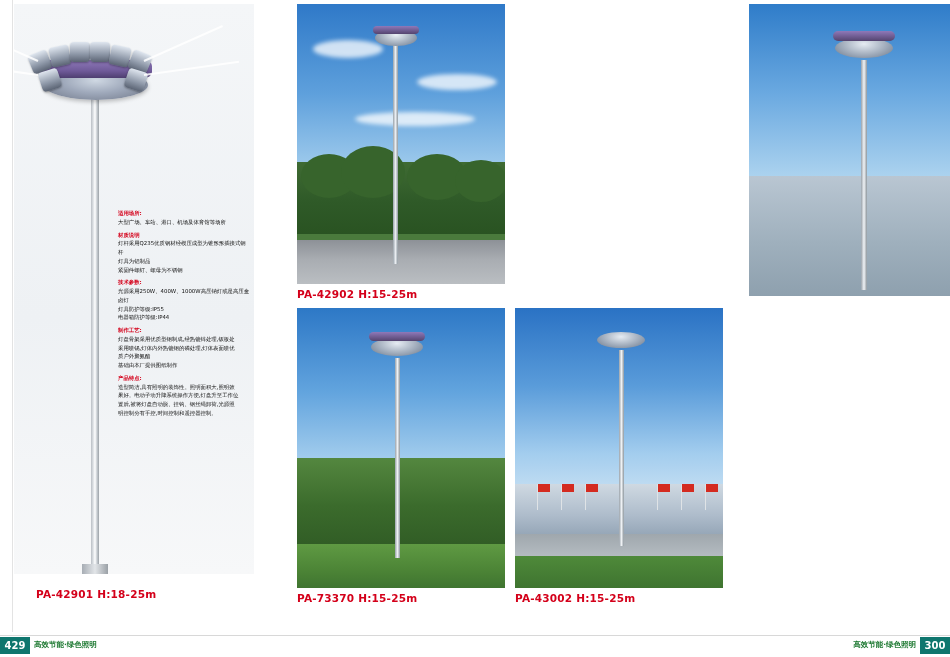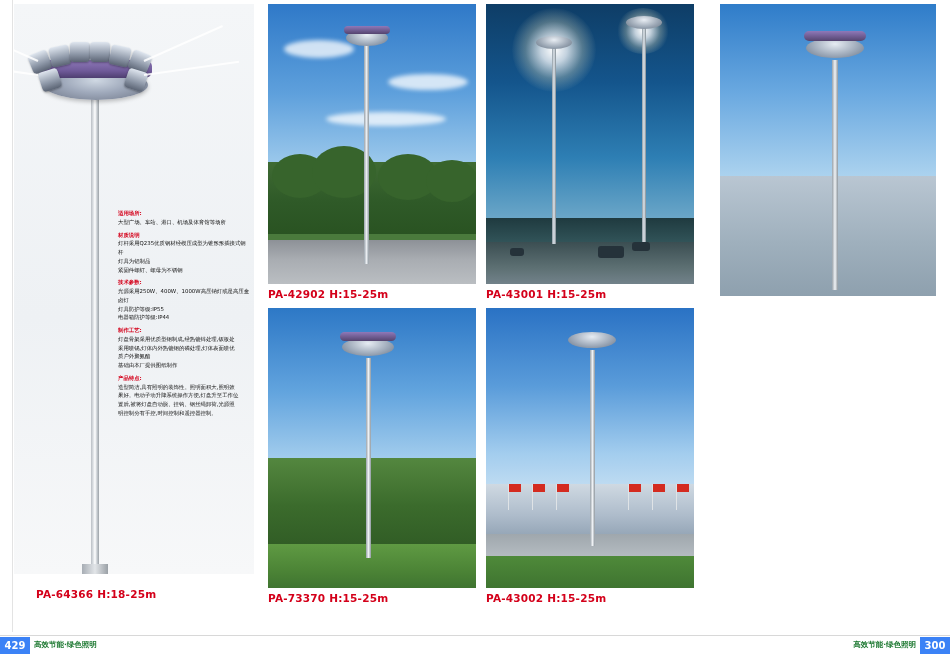--- a/index.html
+++ b/index.html
@@ -74,21 +74,21 @@
   .specs .h{color:#d4001a;font-weight:bold;display:block;margin-top:4px;}
   .specs .h:first-child{margin-top:0;}
   .specs p{margin:0;}
 
   .hero-cap{
     position:absolute;left:22px;top:584px;
     color:#d4001a;font-weight:bold;font-size:10.5px;letter-spacing:.2px;
   }
 
   
-  .cell{position:absolute;}
+  .cell{position:absolute;margin-left:29px;}
   .photo{position:absolute;left:0;top:0;overflow:hidden;}
   .cap{
     position:absolute;color:#d4001a;font-weight:bold;font-size:10.5px;
     letter-spacing:.2px;white-space:nowrap;
   }
 
   
   .sky{position:absolute;left:0;top:0;width:100%;height:100%;}
 
   
@@ -171,21 +171,21 @@
   .cF .green{position:absolute;left:0;top:212px;width:100%;height:26px;
     background:linear-gradient(180deg,#4a8a3c,#3a6f2e);}
   .cF .poleF{position:absolute;left:110px;top:92px;width:5px;height:168px;
     background:linear-gradient(90deg,#98a1a9,#eef1f4,#8d969d);}
   .cF .headF{position:absolute;left:90px;top:78px;width:46px;height:16px;border-radius:50%;
     background:radial-gradient(ellipse at 50% 30%,#e6ecf3,#9aa6b6 60%,#6c7787);}
 
   
   .footer{position:absolute;left:0;bottom:0;width:950px;height:22px;}
   .fnum{
-    position:absolute;top:2px;width:30px;height:17px;background:#3b82f6;color:#fff;
+    position:absolute;top:2px;width:30px;height:17px;background:#0f766e;color:#fff;
     font-size:10px;font-weight:bold;display:flex;align-items:center;justify-content:center;
   }
   .fnum.l{left:0;}
   .fnum.r{right:0;}
   .ftext{
     position:absolute;top:5px;font-size:7.5px;color:#1f7a33;font-weight:bold;
   }
   .ftext.l{left:34px;}
   .ftext.r{right:34px;}
   .frule{position:absolute;left:0;top:0;width:950px;height:1px;background:#d8d8d8;}
@@ -239,21 +239,21 @@
       <p>质户外聚氨酯</p>
       <p>基础由本厂提供图纸制作</p>
 
       <span class="h">产品特点:</span>
       <p>造型简洁,具有照明的装饰性。照明面积大,照明效</p>
       <p>果好。电动子动升降系统操作方便,灯盘升至工作位</p>
       <p>置后,被将灯盘自动脱、挂钩、钢丝绳卸荷,光源照</p>
       <p>明控制分有手控,时间控制和遥控器控制。</p>
     </div>
 
-    <div class="hero-cap">PA-64366 H:18-25m</div>
+    <div class="hero-cap">PA-42901 H:18-25m</div>
   </div>
 
   <div class="cell cA" style="left:268px;top:4px;width:208px;height:300px;">
     <div class="photo" style="width:208px;height:280px;">
       <div class="sky"></div>
       <div class="cloud" style="left:16px;top:36px;width:70px;height:18px;"></div>
       <div class="cloud" style="left:120px;top:70px;width:80px;height:16px;"></div>
       <div class="cloud" style="left:58px;top:108px;width:120px;height:14px;"></div>
       <div class="trees"></div>
       <div class="treetop" style="left:4px;top:150px;width:56px;height:44px;"></div>
@@ -262,37 +262,20 @@
       <div class="treetop" style="left:158px;top:156px;width:52px;height:42px;"></div>
       <div class="kerb"></div>
       <div class="road"></div>
       <div class="pole2"></div>
       <div class="head2"></div>
       <div class="band2"></div>
     </div>
     <div class="cap" style="left:0;top:284px;">PA-42902 H:15-25m</div>
   </div>
 
-  <div class="cell cB" style="left:486px;top:4px;width:208px;height:300px;">
-    <div class="photo" style="width:208px;height:280px;">
-      <div class="sky"></div>
-      <div class="glow" style="left:26px;top:4px;width:84px;height:84px;"></div>
-      <div class="glow" style="left:130px;top:4px;width:54px;height:46px;"></div>
-      <div class="ground"></div>
-      <div class="roadB"></div>
-      <div class="poleB" style="left:66px;top:44px;height:196px;"></div>
-      <div class="headB" style="left:50px;top:32px;"></div>
-      <div class="poleB" style="left:156px;top:22px;height:218px;"></div>
-      <div class="headB" style="left:140px;top:12px;"></div>
-      <div class="car" style="left:112px;top:242px;width:26px;height:12px;"></div>
-      <div class="car" style="left:146px;top:238px;width:18px;height:9px;"></div>
-      <div class="car" style="left:24px;top:244px;width:14px;height:8px;"></div>
-    </div>
-    <div class="cap" style="left:0;top:284px;">PA-43001 H:15-25m</div>
-  </div>
 
   <div class="cell cE" style="left:720px;top:4px;width:216px;height:300px;">
     <div class="photo" style="width:216px;height:292px;">
       <div class="sky"></div>
       <div class="skyline" style="height:120px;background:linear-gradient(180deg,#b9c6d2 0%,#9fb0bd 55%,#8ea0ae 100%);"></div>
       <div class="poleE"></div>
       <div class="headE"></div>
       <div class="bandE"></div>
     </div>
   </div>

